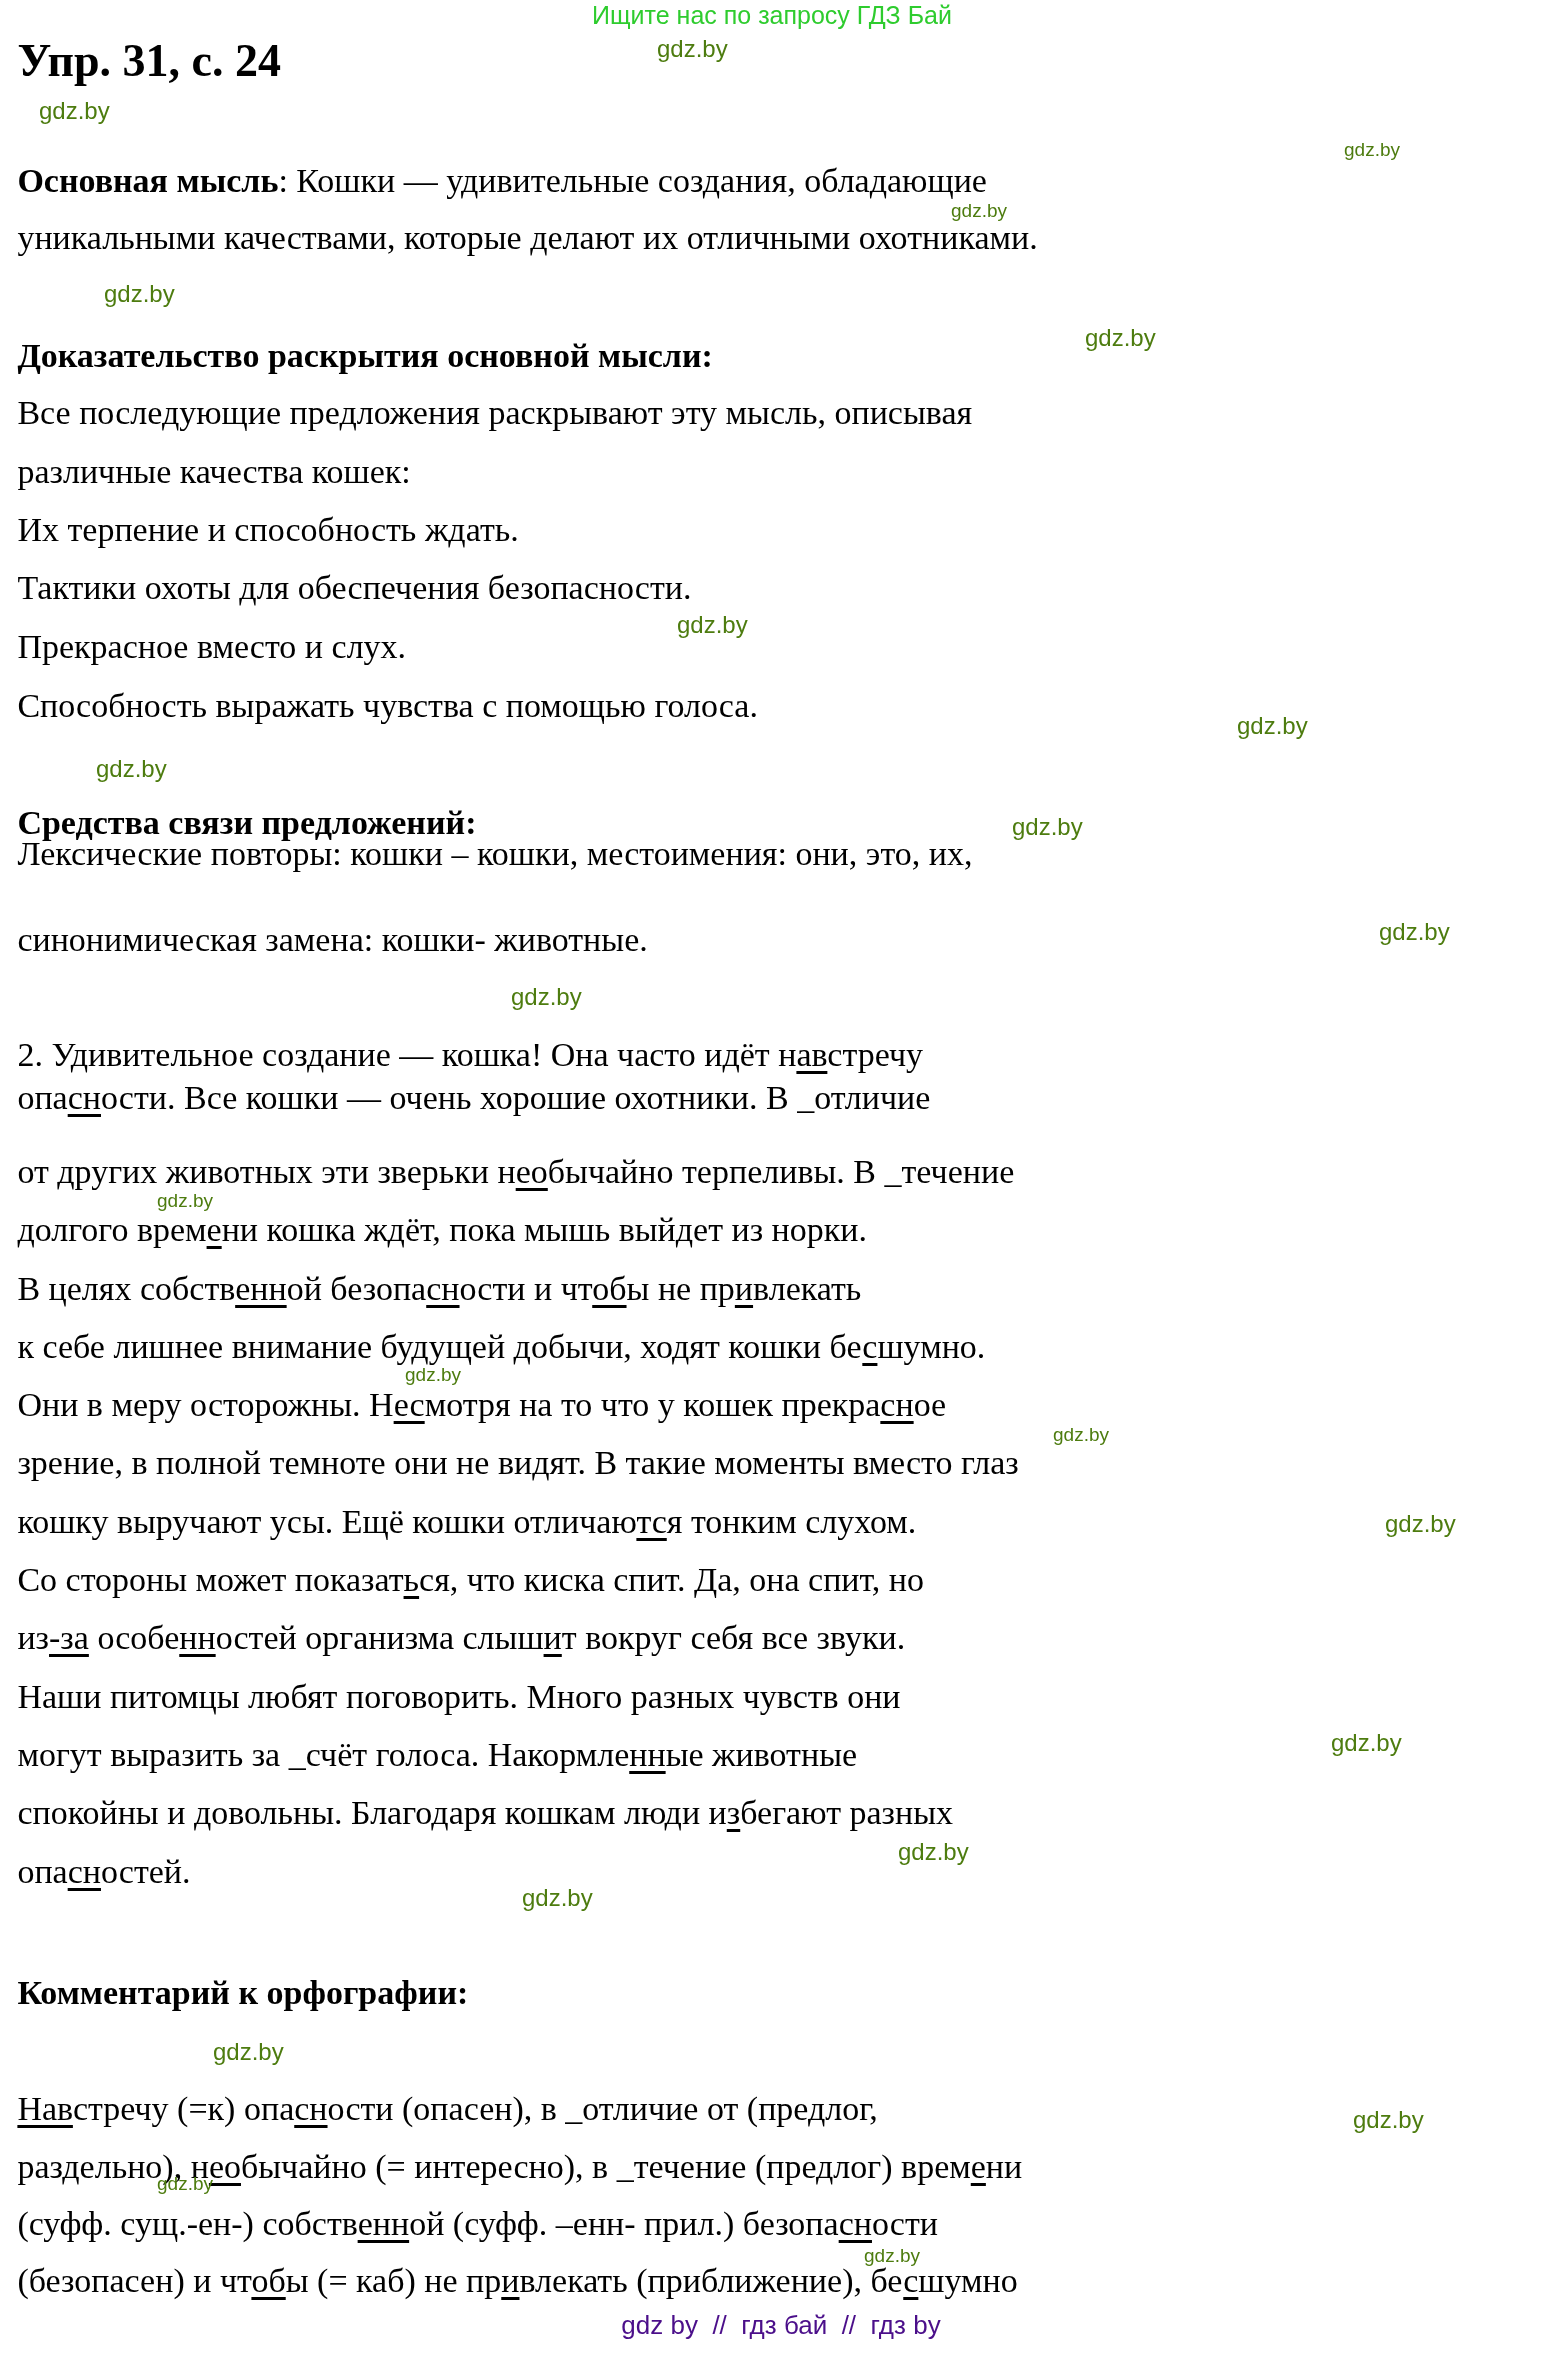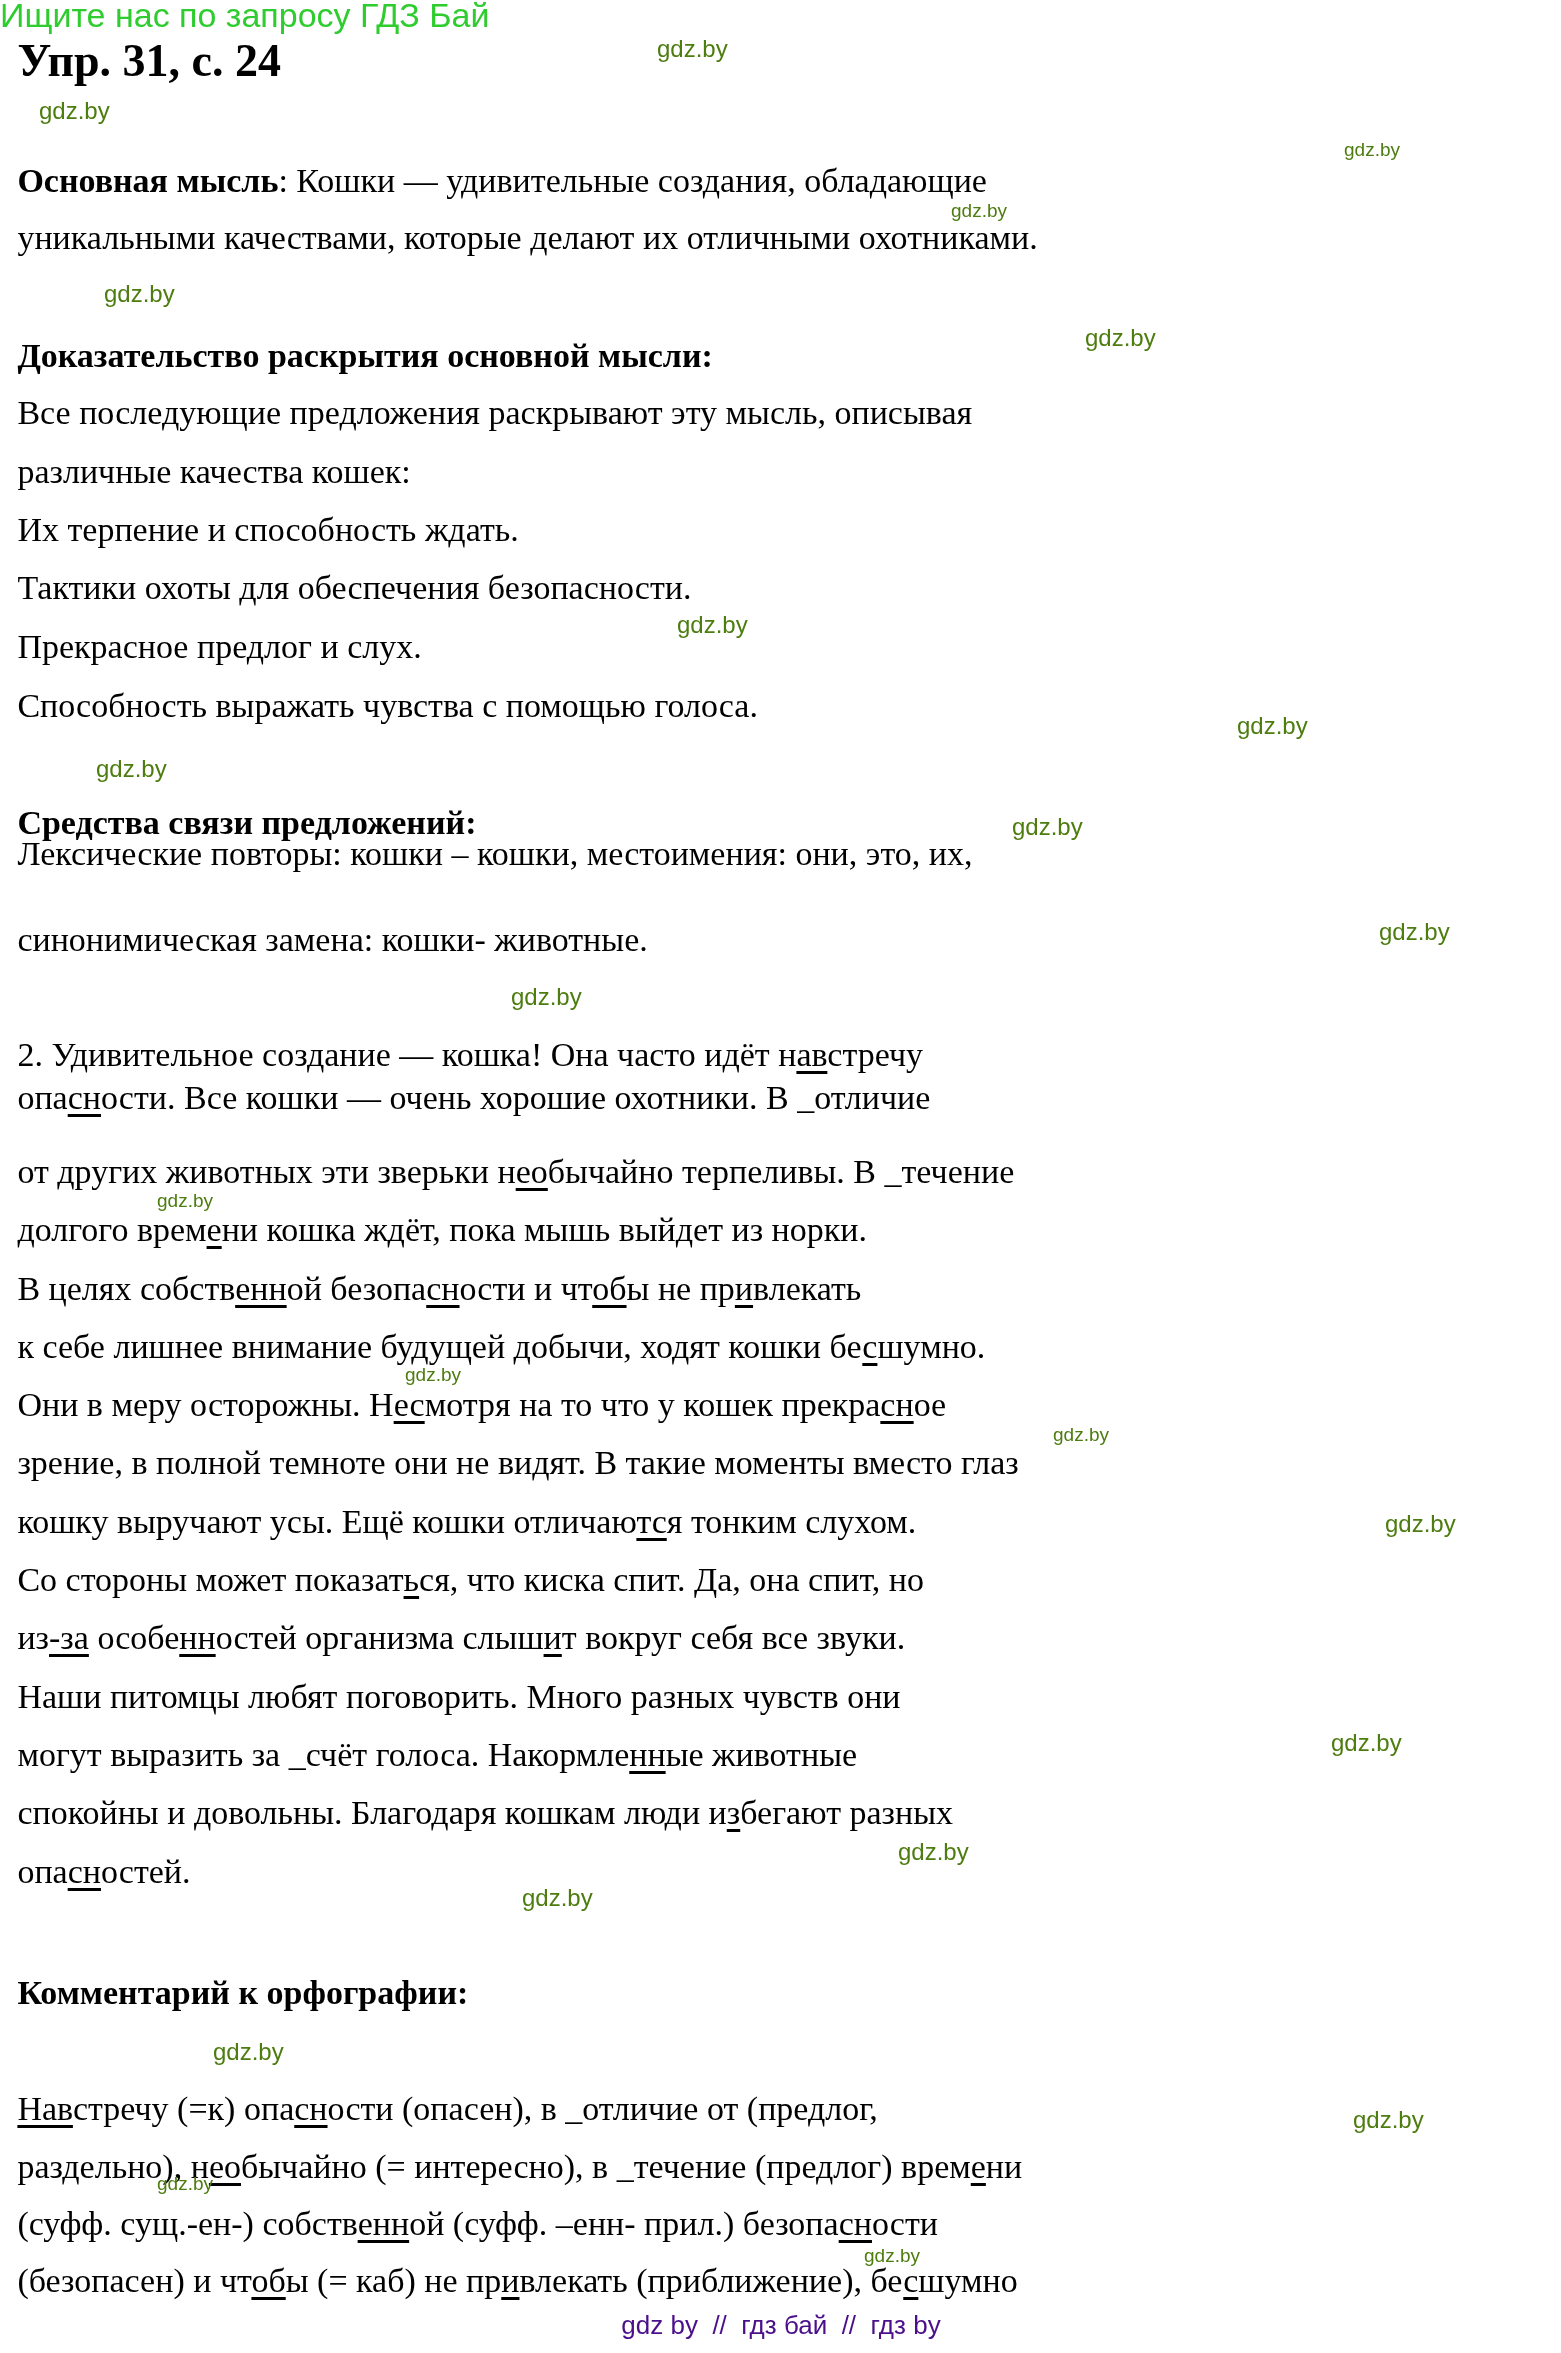--- a/index.html
+++ b/index.html
@@ -1,20 +1,20 @@
 <!DOCTYPE html>
 <html style="font-size:14px"><head>
 <meta charset="utf-8">
 <style>
   html, body { margin: 0; padding: 0; background: #ffffff; }
   body { width: 1562px; height: 2354px; position: relative; overflow: hidden; }
   .page { position: absolute; left: 0; top: 0; width: 1562px; height: 2354px; }
   .banner {
-    position: absolute; left: 0; top: 0; width: 1544px; text-align: left;
-    font-family: "Liberation Sans", "DejaVu Sans", sans-serif; font-size: 34px; line-height: 31px;
+    position: absolute; left: 0; top: 0; width: 1544px; text-align: center;
+    font-family: "Liberation Sans", "DejaVu Sans", sans-serif; font-size: 25px; line-height: 31px;
     color: #2ecc2e;
   }
   .title {
     position: absolute; left: 17.4px; top: 33px;
     font-family: "Liberation Serif", "DejaVu Serif", serif; font-weight: bold;
     font-size: 46px; line-height: 56px; color: #000;
   }
   .line {
     position: absolute; left: 17.4px; white-space: nowrap;
     font-family: "Liberation Serif", "DejaVu Serif", serif;
@@ -43,21 +43,21 @@
   <div class="title">Упр. 31, с. 24</div>
 
   <div class="line" style="top:155px"><b>Основная мысль</b><span>: Кошки — удивительные создания, обладающие</span></div>
   <div class="line" style="top:212px">уникальными качествами, которые делают их отличными охотниками.</div>
 
   <div class="line heading" style="top:330px">Доказательство раскрытия основной мысли:</div>
   <div class="line" style="top:387px">Все последующие предложения раскрывают эту мысль, описывая</div>
   <div class="line" style="top:446px">различные качества кошек:</div>
   <div class="line" style="top:504px">Их терпение и способность ждать.</div>
   <div class="line" style="top:562px">Тактики охоты для обеспечения безопасности.</div>
-  <div class="line" style="top:621px">Прекрасное предлог и слух.</div>
+  <div class="line" style="top:621px">Прекрасное вместо и слух.</div>
   <div class="line" style="top:680px">Способность выражать чувства с помощью голоса.</div>
 
   <div class="line heading" style="top:797px">Средства связи предложений:</div>
   <div class="line" style="top:828px">Лексические повторы: кошки – кошки, местоимения: они, это, их,</div>
   <div class="line" style="top:914px">синонимическая замена: кошки- животные.</div>
 
   <div id="text2">
       <div class="line" style="top: 1029px;"><span>2. Удивительное создание — кошка! Она часто идёт н</span><span class="u">ав</span><span>стречу</span></div>
       <div class="line" style="top: 1072px;"><span>опа</span><span class="u">сн</span><span>ости. Все кошки — очень хорошие охотники. В </span><span>_</span><span>отличие</span></div>
       <div class="line" style="top: 1146px;"><span>от других животных эти зверьки н</span><span class="u">ео</span><span>бычайно терпеливы. В _течение</span></div>

